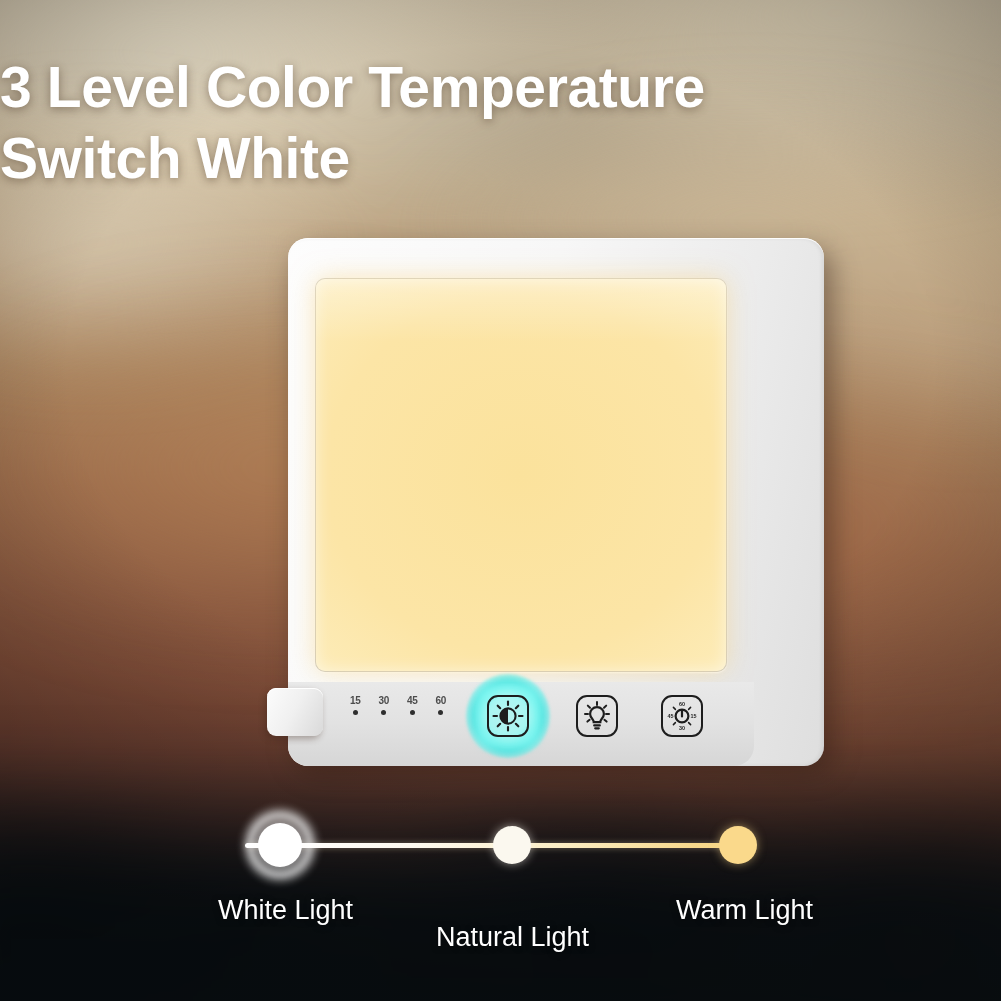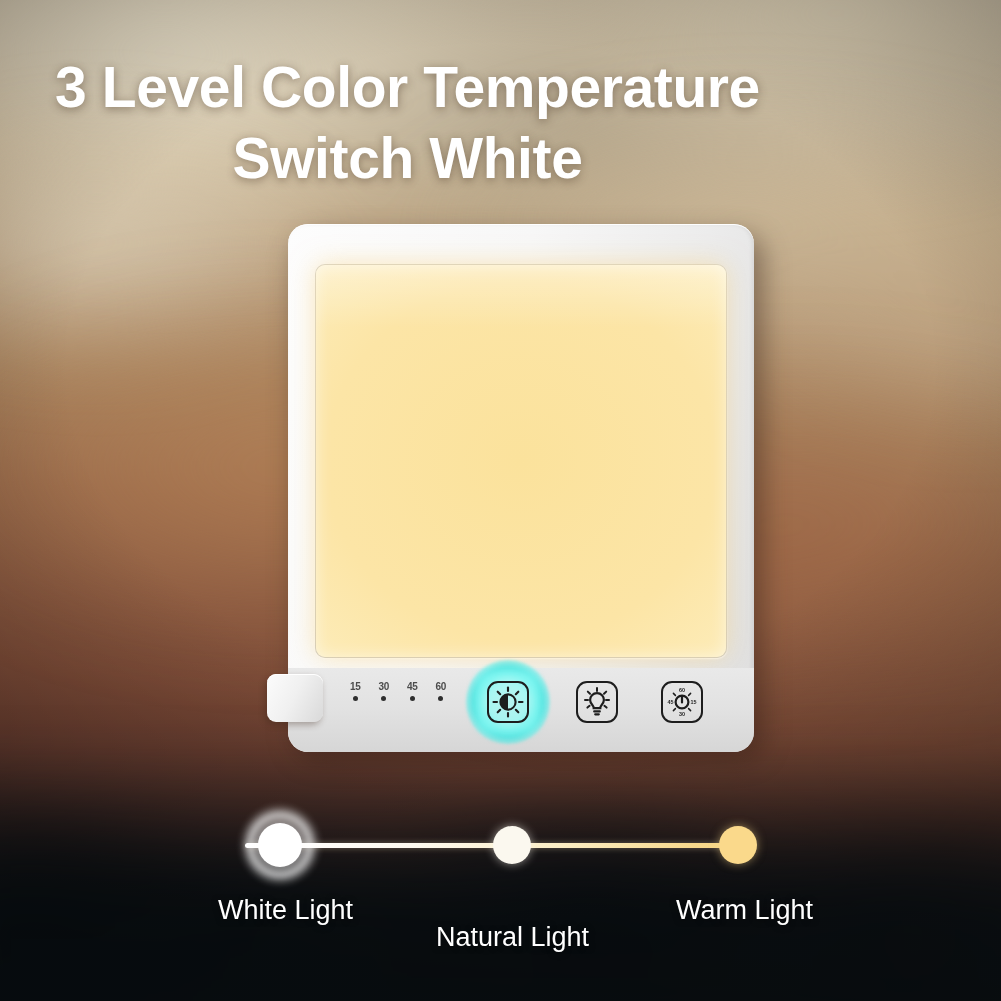--- a/index.html
+++ b/index.html
@@ -64,35 +64,35 @@
     filter:blur(26px);
   }
   .bg-vig {
     background:
       radial-gradient(70% 52% at 50% 38%, rgba(0,0,0,0) 55%, rgba(0,0,0,0.28) 100%);
   }
 
   
   #headline {
     position:absolute; top:52px; left:0; width:815px;
-    text-align:center; z-index:6;
+    text-align:left; z-index:6;
     color:#fff;
     font-weight:bold;
     font-size:57px;
     line-height:71px;
     letter-spacing:-0.4px;
     text-shadow:0 2px 10px rgba(60,40,25,0.45);
   }
   #headline .l2 { display:block; }
 
   
   #lamp {
     position:absolute;
-    left:288px; top:224px;
-    width:466px; height:528px;
+    left:288px; top:238px;
+    width:536px; height:528px;
     z-index:5;
   }
   .lamp-shadow {
     position:absolute; left:6px; top:10px; right:-10px; bottom:-8px;
     border-radius:24px;
     background:rgba(40,22,14,0.40);
     filter:blur(13px);
   }
   .lamp-body {
     position:absolute; inset:0;

